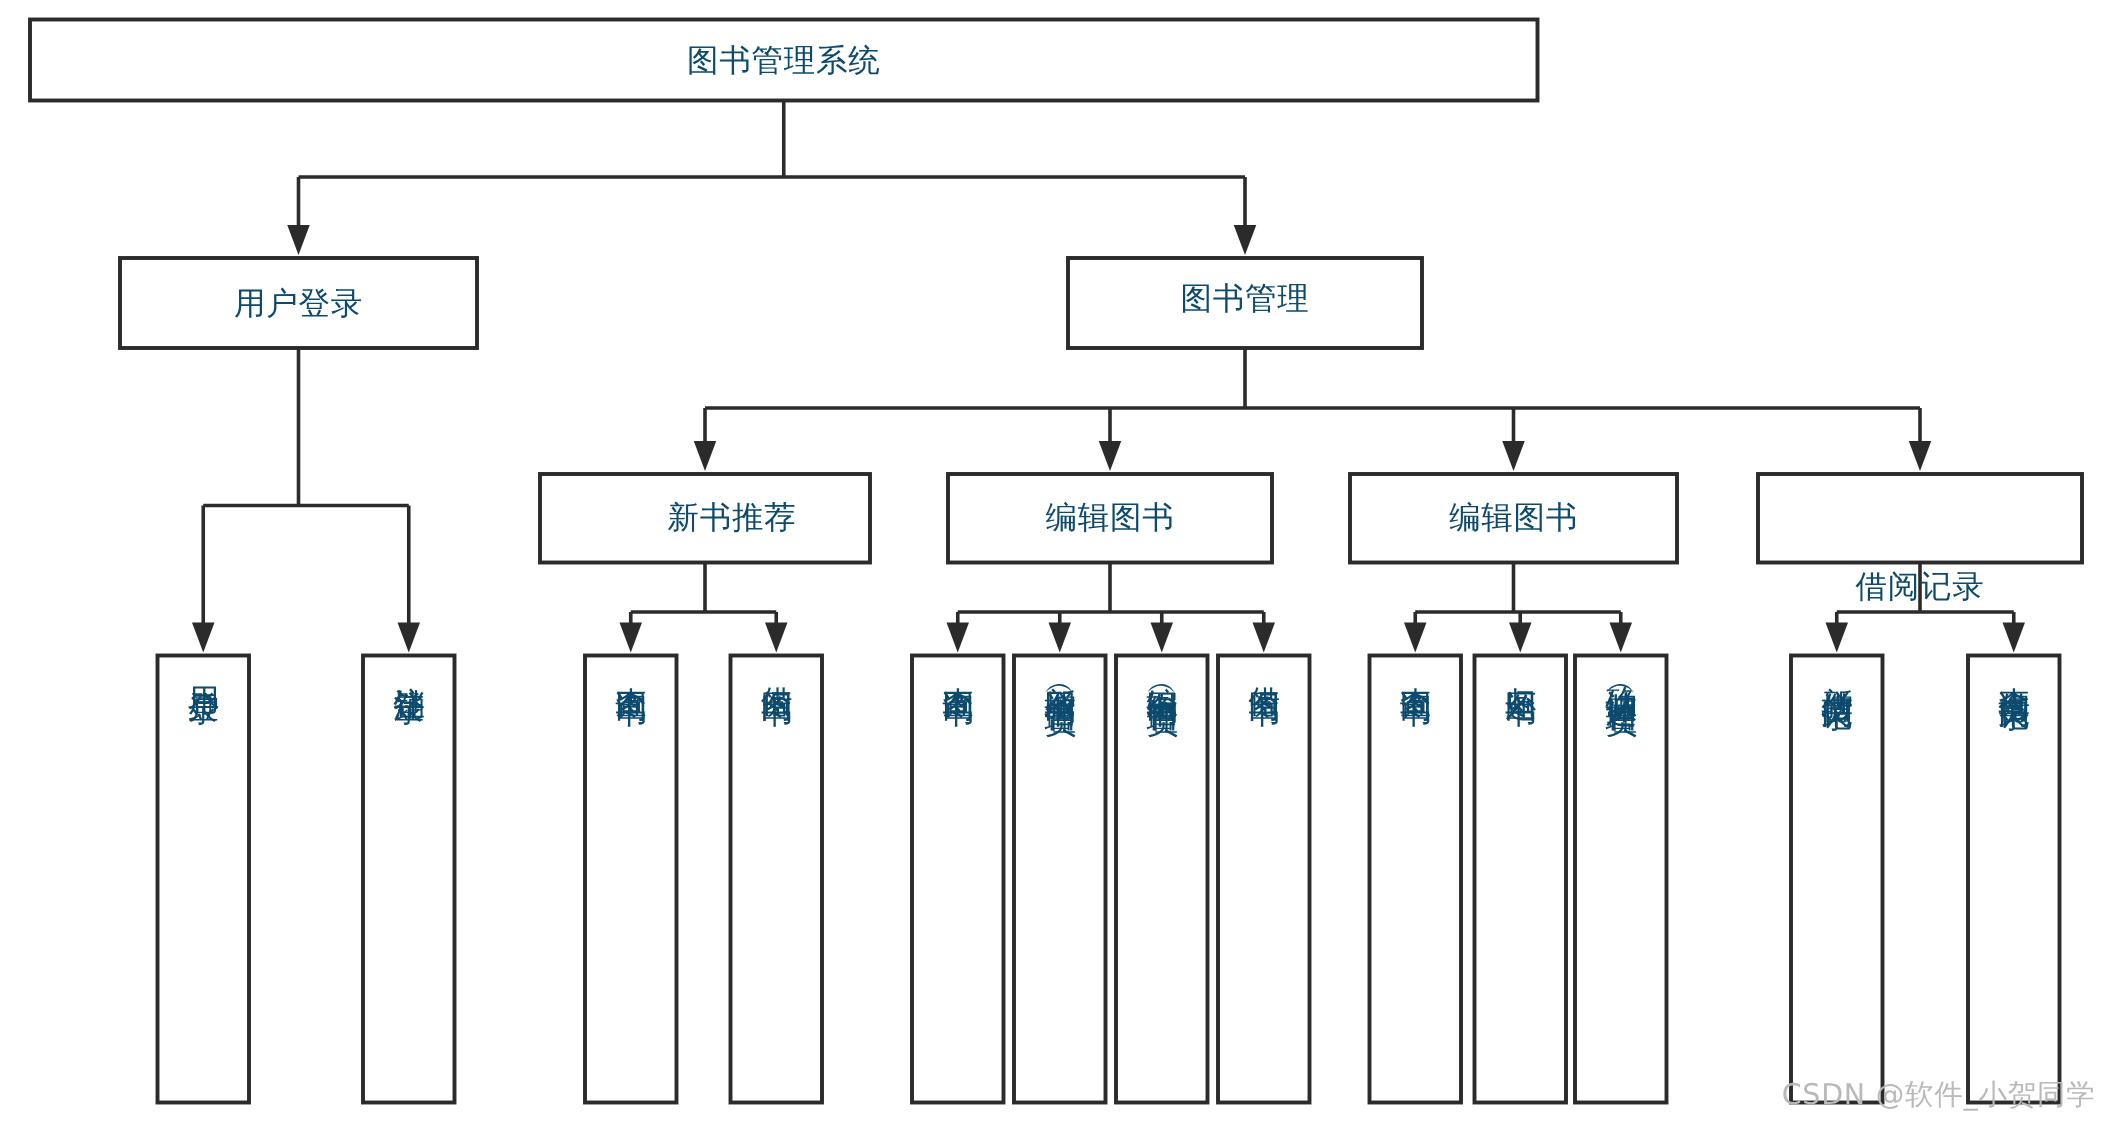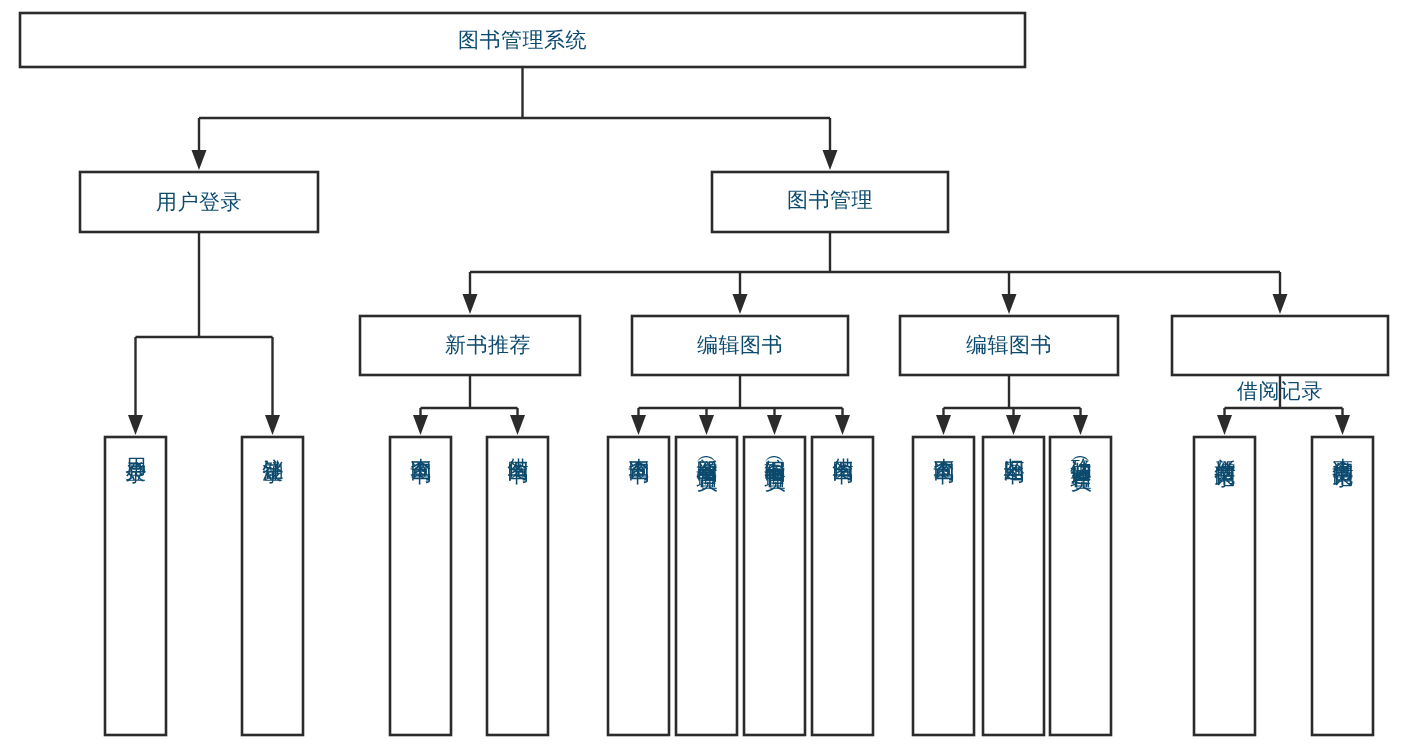--- a/index.html
+++ b/index.html
@@ -173,13 +173,14 @@
       <div class="node-label vertical" style="left: 608px; top: 437px; width: 61px; height: 298px;">查询图书</div>
       <div class="node-label vertical" style="left: 676px; top: 437px; width: 61px; height: 298px;">新增图书（管理员）</div>
       <div class="node-label vertical" style="left: 744px; top: 437px; width: 61px; height: 298px;">编辑图书（管理员）</div>
       <div class="node-label vertical" style="left: 812px; top: 437px; width: 61px; height: 298px;">借阅图书</div>
       <div class="node-label vertical" style="left: 913px; top: 437px; width: 61px; height: 298px;">查询图书</div>
       <div class="node-label vertical" style="left: 983px; top: 437px; width: 61px; height: 298px;">归还图书</div>
       <div class="node-label vertical" style="left: 1050px; top: 437px; width: 61px; height: 298px;">确认归还（管理员）</div>
       <div class="node-label vertical" style="left: 1194px; top: 437px; width: 61px; height: 298px;">新增借阅记录</div>
       <div class="node-label vertical" style="left: 1312px; top: 437px; width: 61px; height: 298px;">查询借阅记录</div>
     </div>
+  <div class="watermark">CSDN @软件_小贺同学</div>
 </div>
 
 </body></html>

